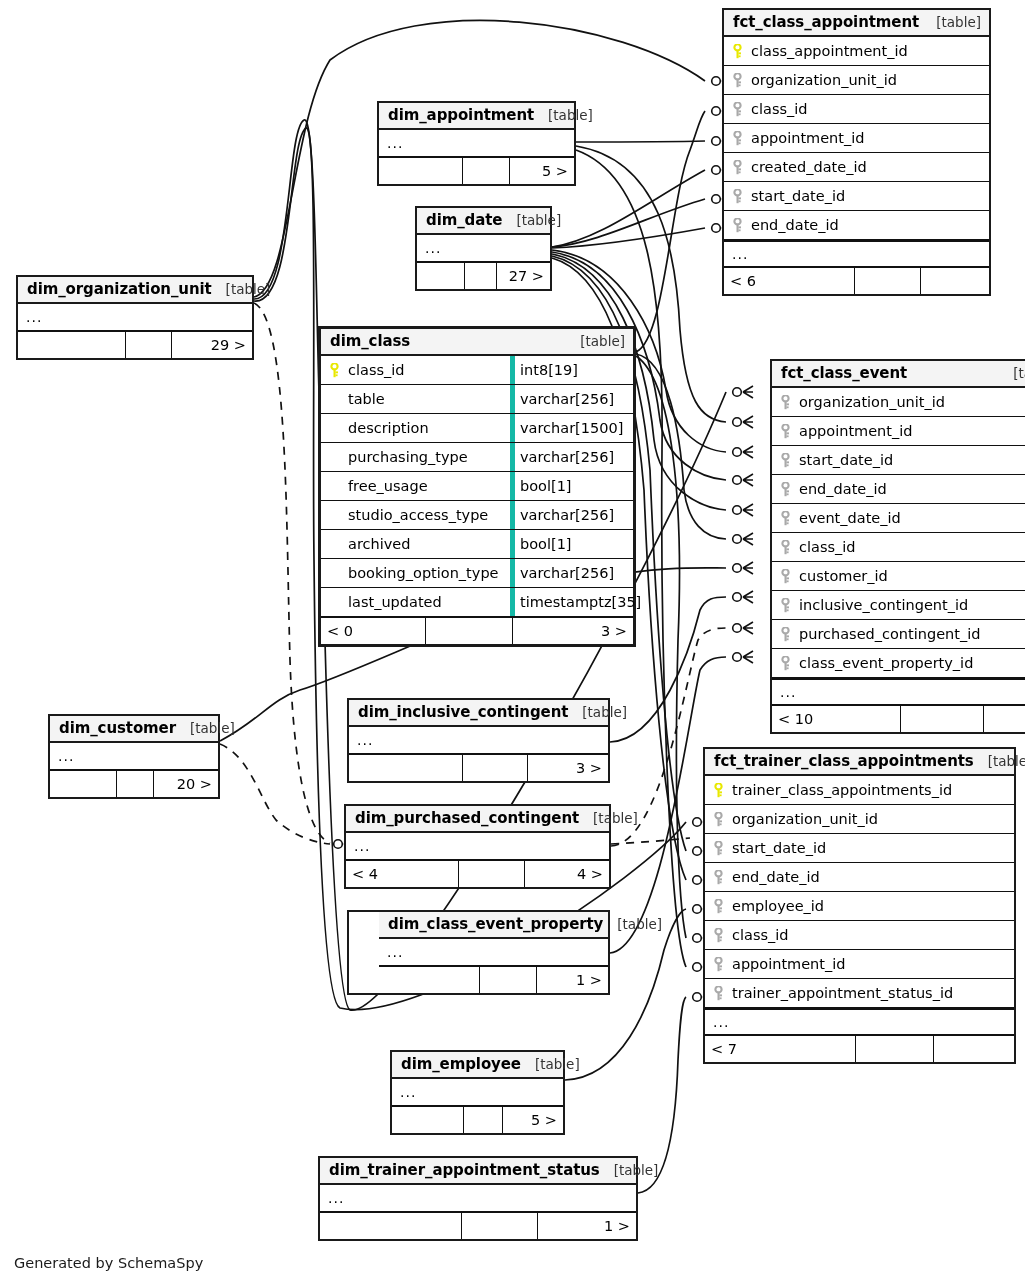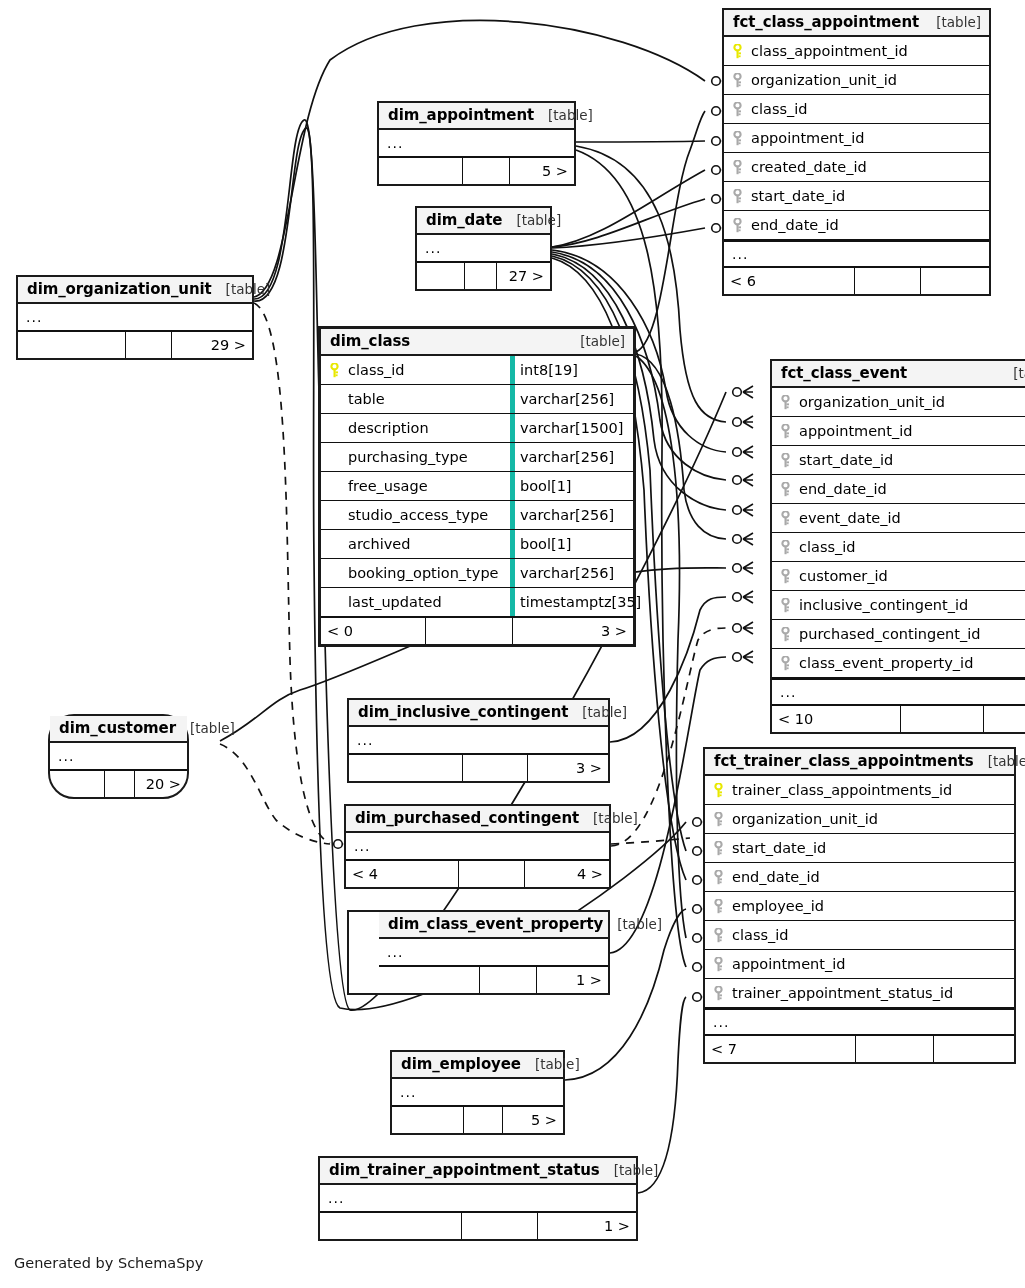--- a/index.html
+++ b/index.html
@@ -670,21 +670,21 @@
           <span class="tname">dim_date</span>
           <span class="ttag">[table]</span>
         </div>
         <div class="ellipsis-row">...</div>
         <div class="footer">
           <div class="fcell fleft" style="width: 36%;"></div>
           <div class="fcell fleft" style="width: 24%;"></div>
           <div class="fcell fright" style="width: 40%;">27 &gt;</div>
         </div>
       </div>
-      <div class="table" style="left: 48px; top: 714px; width: 141px; border-radius: 26px;">
+      <div class="table" style="left: 48px; top: 714px; width: 172px;">
         <div class="thead">
           <span class="tname">dim_customer</span>
           <span class="ttag">[table]</span>
         </div>
         <div class="ellipsis-row">...</div>
         <div class="footer">
           <div class="fcell fleft" style="width: 40%;"></div>
           <div class="fcell fleft" style="width: 22%;"></div>
           <div class="fcell fright" style="width: 38%;">20 &gt;</div>
         </div>

